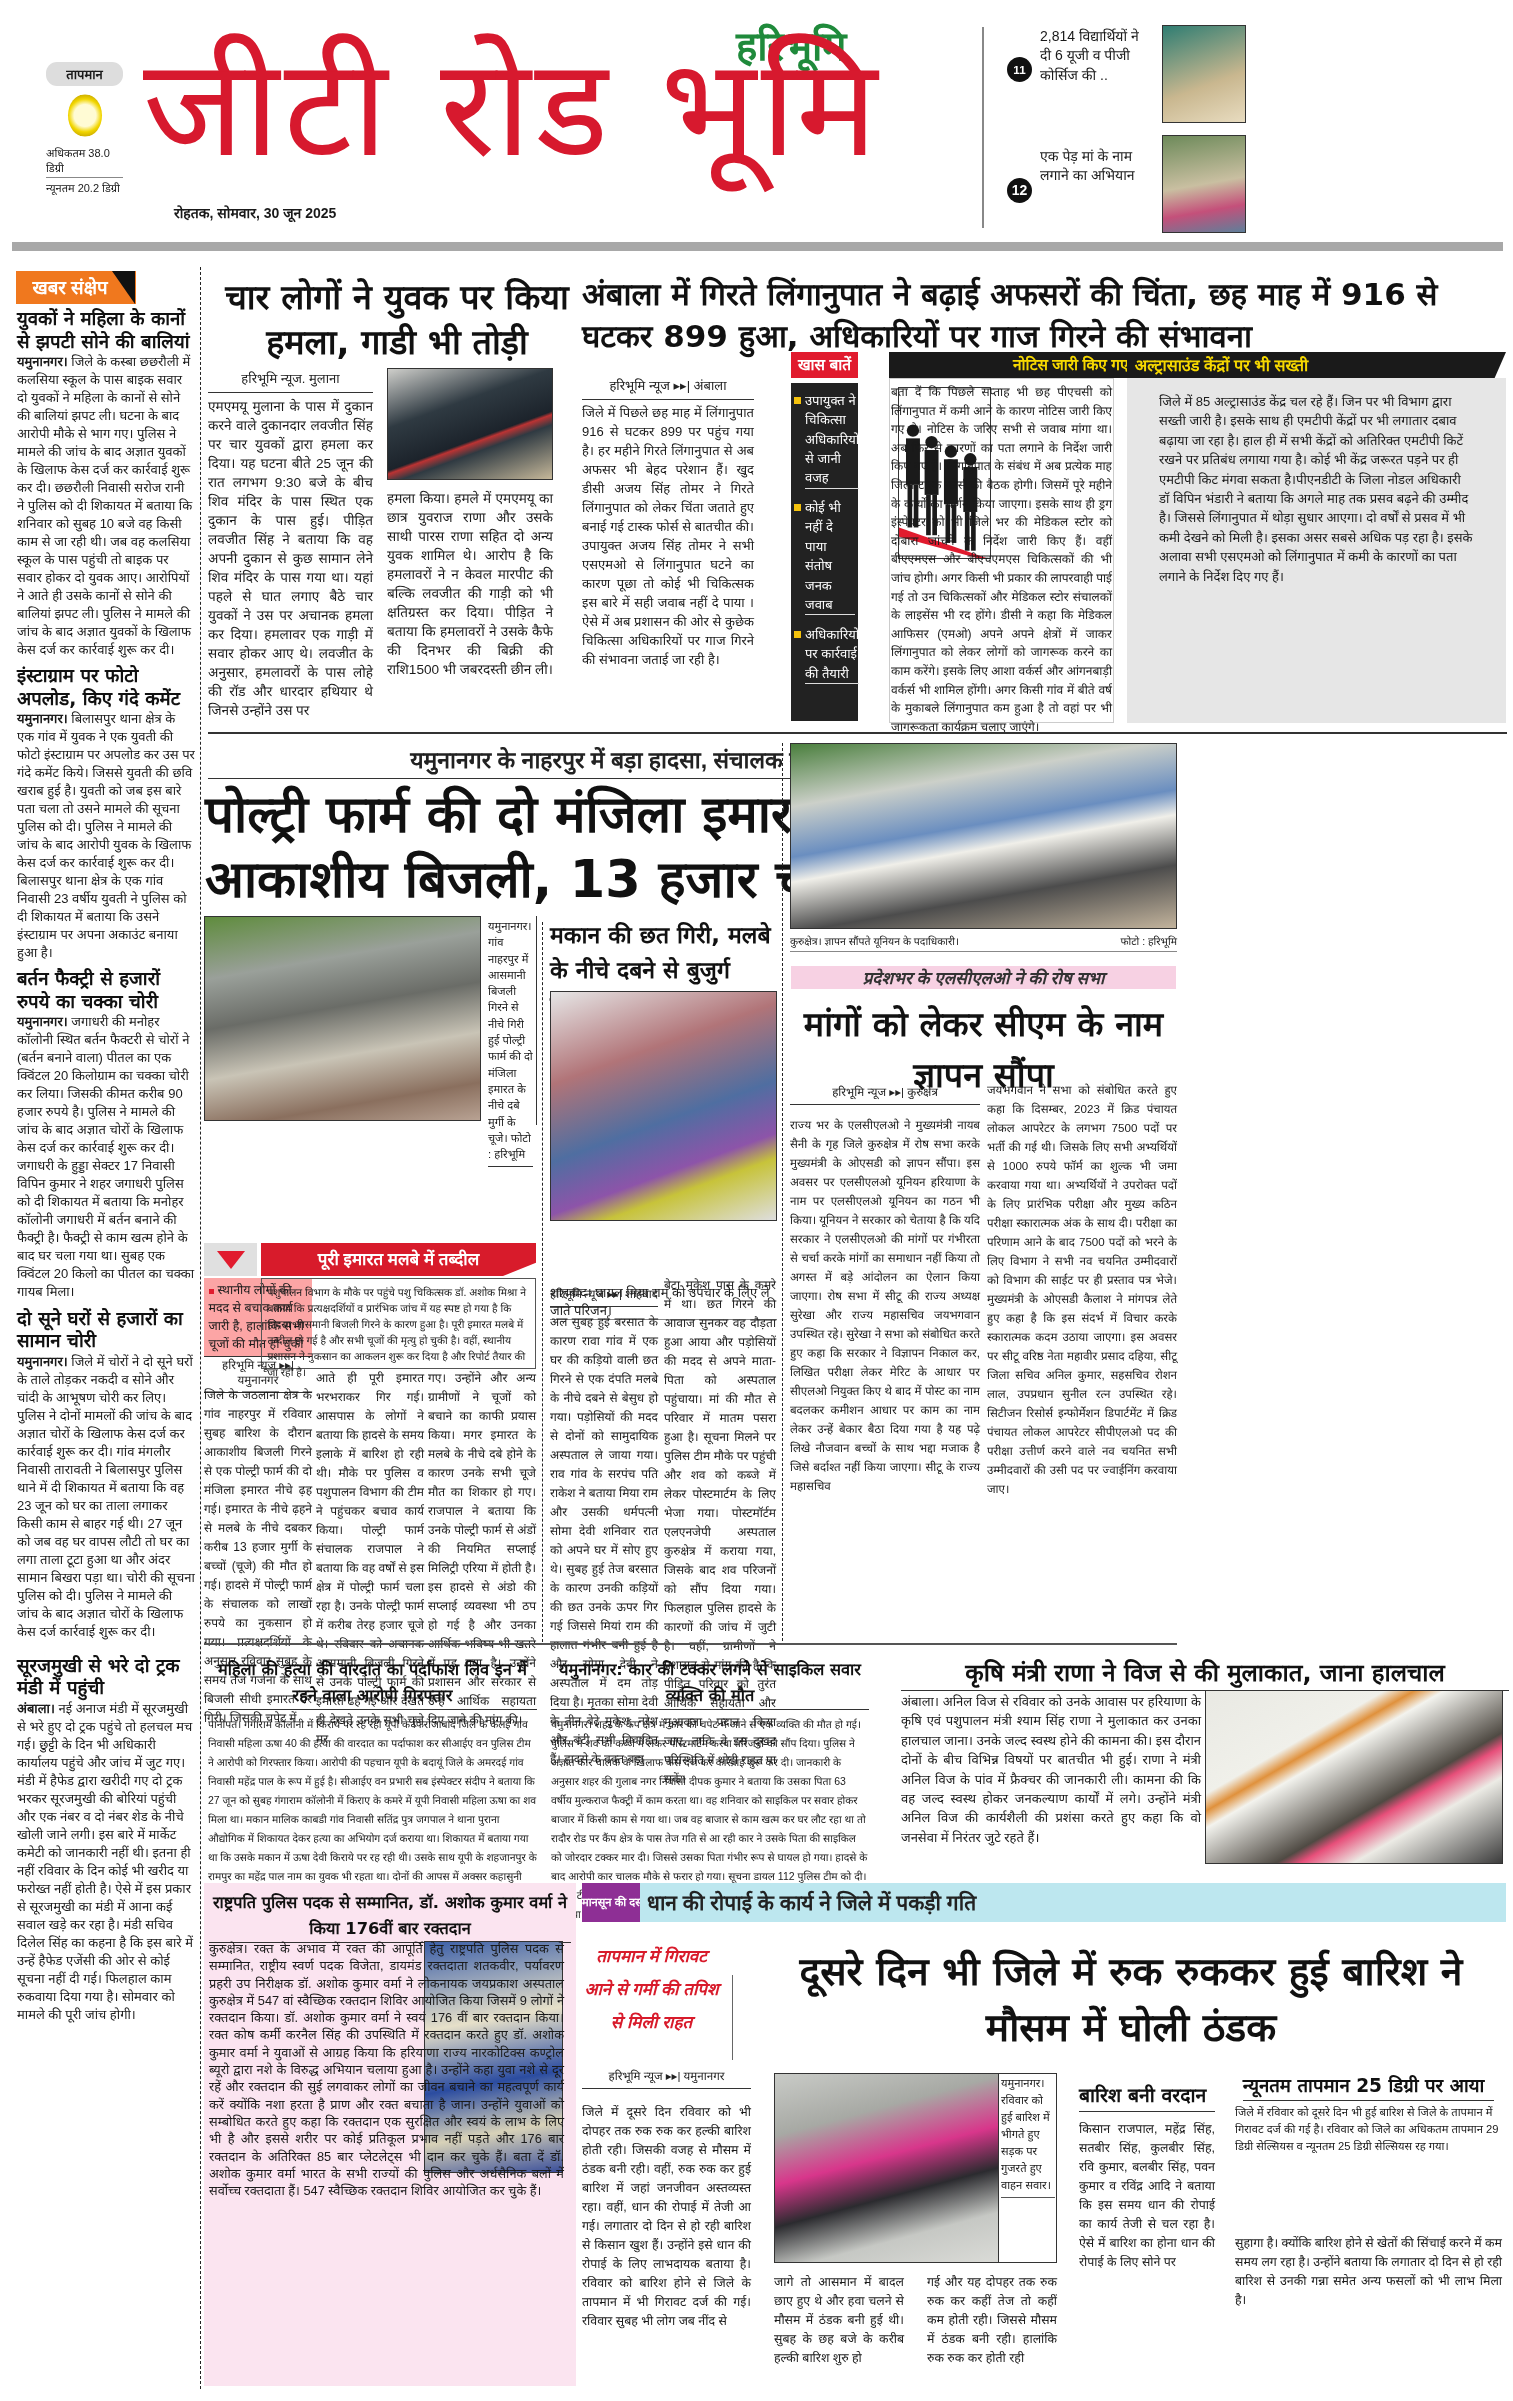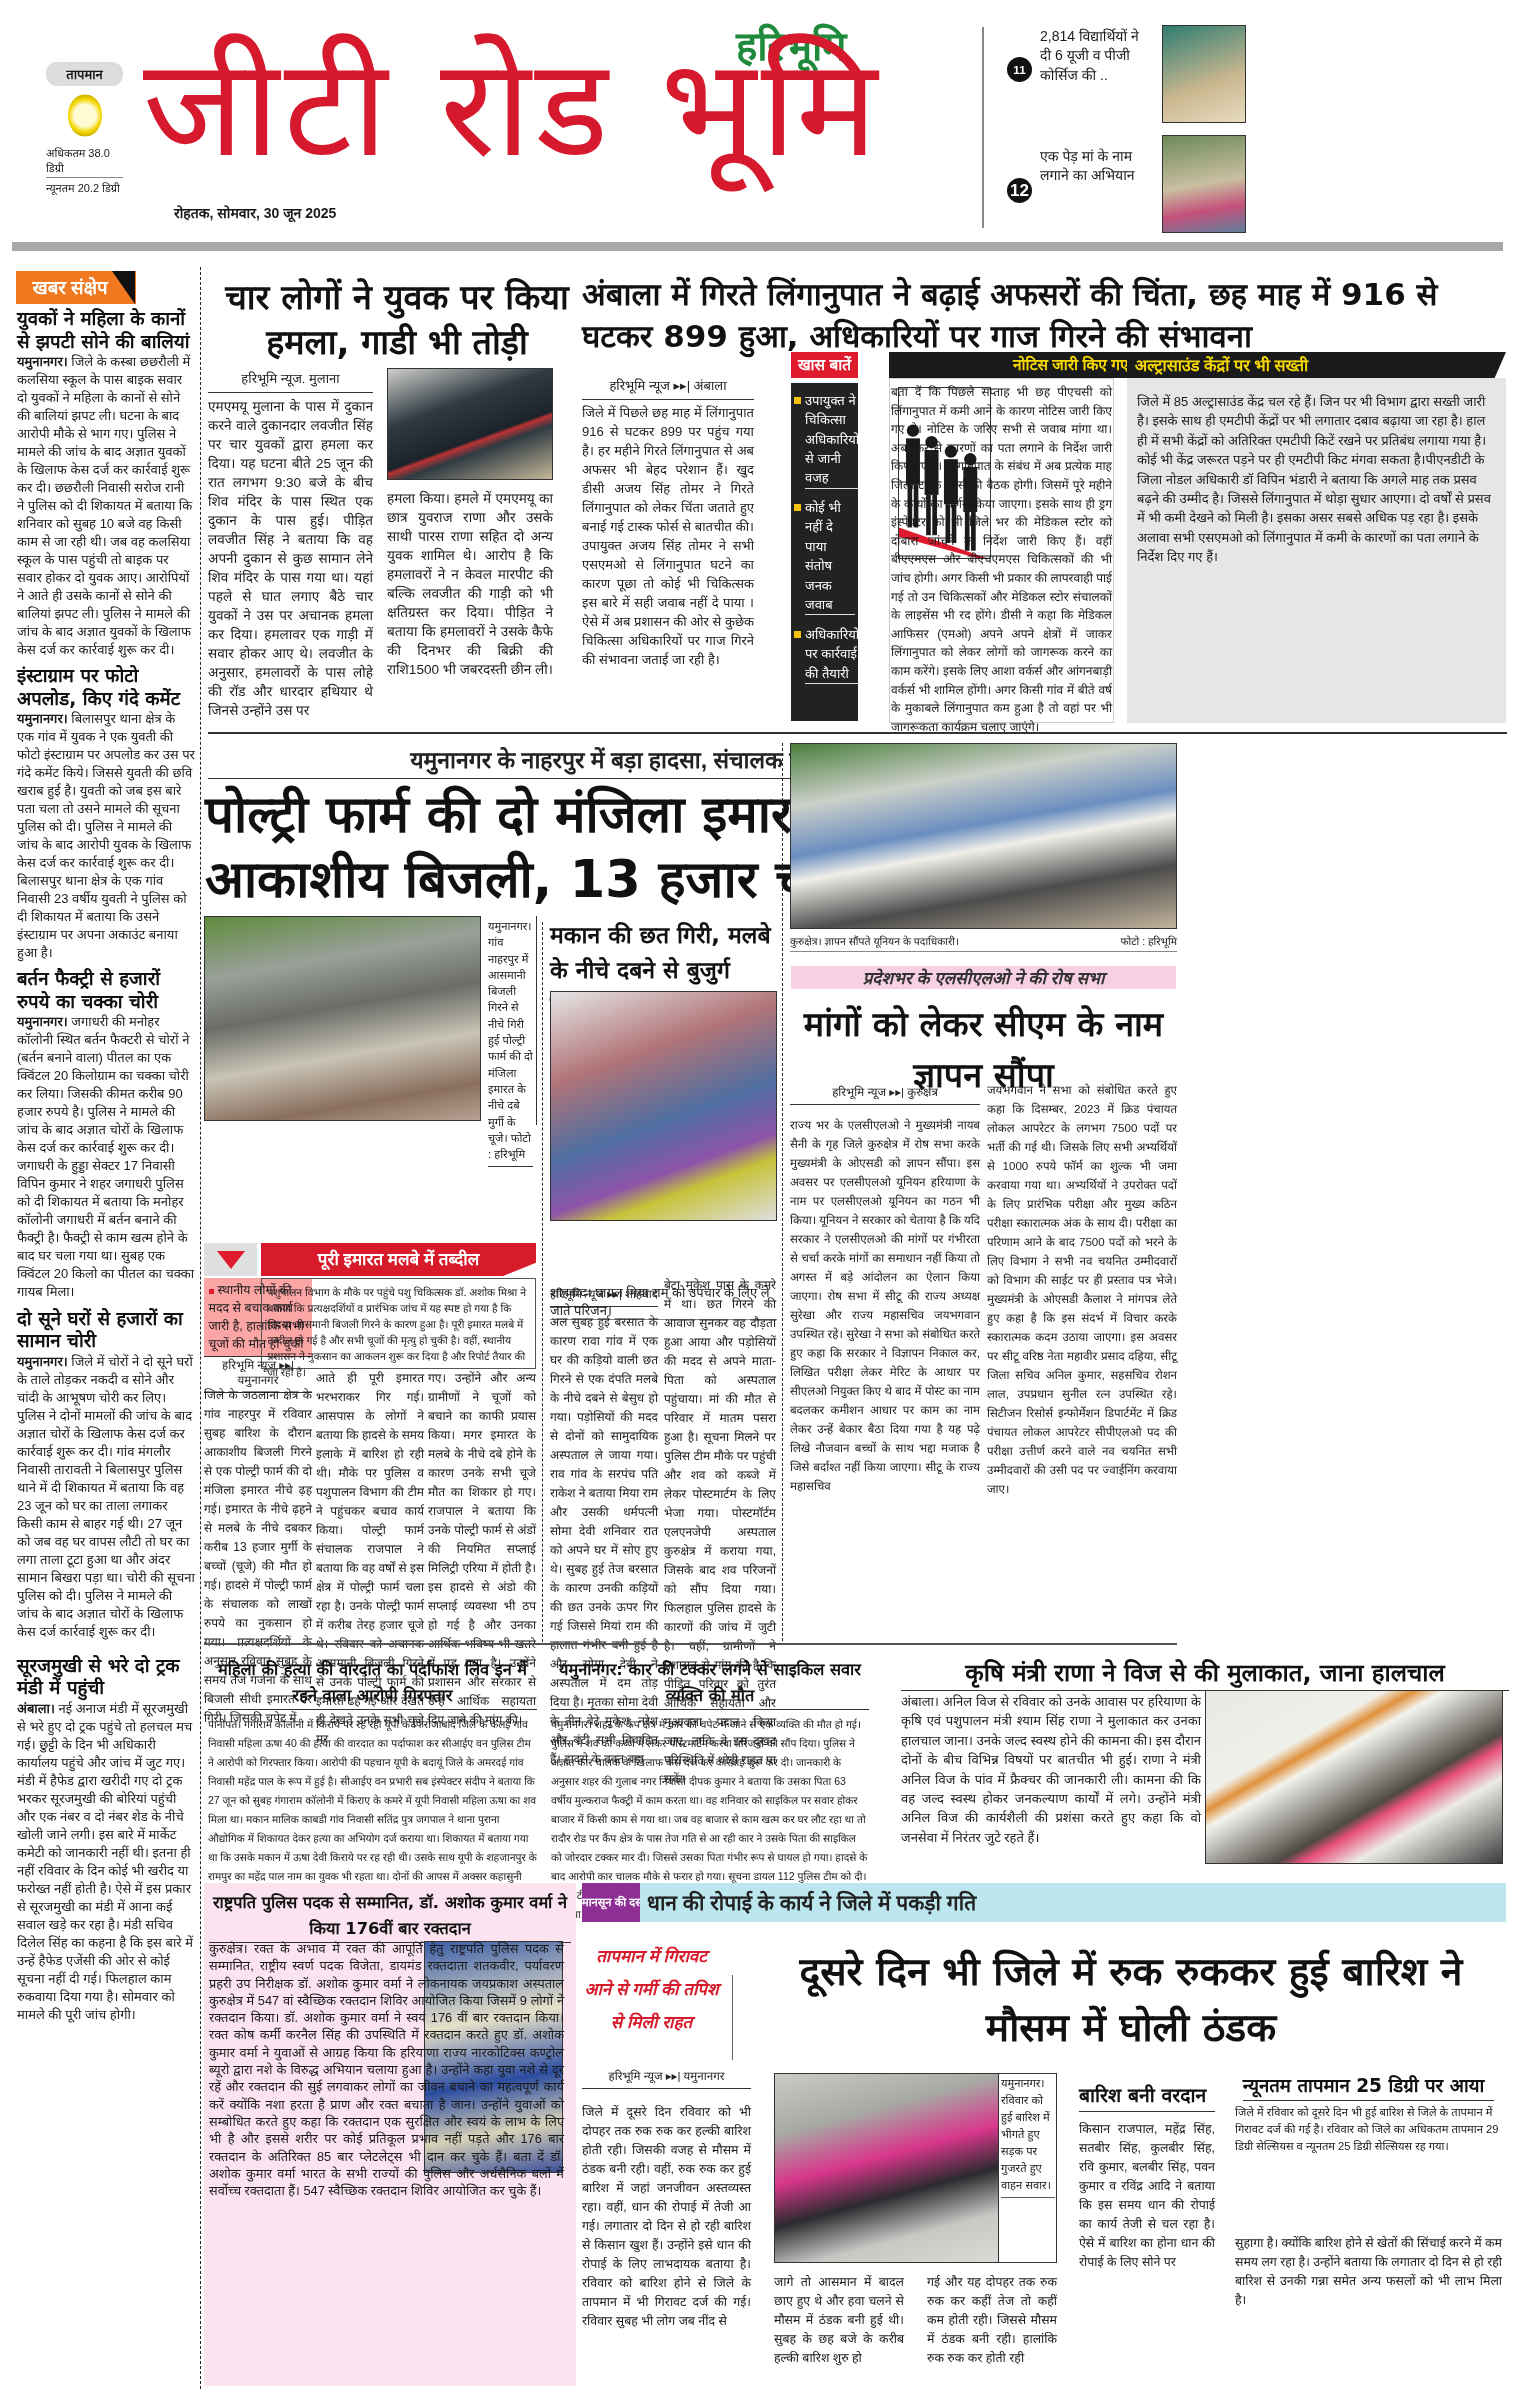--- a/index.html
+++ b/index.html
@@ -24,21 +24,21 @@
 <div class="abs" style="left:736px;top:17px;font-size:40px;font-weight:bold;color:#1f8a3b;font-family:'DejaVu Sans',sans-serif">हरिभूमि</div>
 <div class="abs" style="left:143px;top:31px;font-size:136px;line-height:155px;color:#d7192e;font-family:'DejaVu Sans',sans-serif;letter-spacing:4.6px">जीटी रोड भूमि</div>
 <div class="abs" style="left:174px;top:203px;font-size:14px;font-weight:bold">रोहतक, सोमवार, 30 जून 2025</div>
 <div class="abs" style="left:982px;top:27px;width:1.5px;height:201px;background:#888"></div>
 <div class="abs" style="left:1007px;top:23px;width:248px;height:101px">
   <div style="position:absolute;left:0;top:34px;width:25px;height:25px;border-radius:50%;background:#111;color:#fff;font-size:11.6px;font-weight:bold;text-align:center;line-height:25px">11</div>
   <div style="position:absolute;left:33px;top:3.9px;width:107px;font-size:14px;line-height:19.4px">2,814 विद्यार्थियों ने दी 6 यूजी व पीजी कोर्सिज की ..</div>
   <div class="photo" style="position:absolute;left:155px;top:1.5px;width:84px;height:98px;background:linear-gradient(160deg,#2f7d72,#c9b78f 60%,#e8dcc0)"></div>
 </div>
 <div class="abs" style="left:1007px;top:133px;width:248px;height:101px">
-  <div style="position:absolute;left:0;top:45px;width:25px;height:25px;border-radius:50%;background:#111;color:#fff;font-size:17px;font-weight:bold;text-align:center;line-height:25px">12</div>
+  <div style="position:absolute;left:0;top:45px;width:25px;height:25px;border-radius:50%;background:#111;color:#fff;font-size:14px;font-weight:bold;text-align:center;line-height:25px">12</div>
   <div style="position:absolute;left:33px;top:14px;width:107px;font-size:14px;line-height:19.4px">एक पेड़ मां के नाम लगाने का अभियान</div>
   <div class="photo" style="position:absolute;left:155px;top:1.5px;width:84px;height:98px;background:linear-gradient(170deg,#6d8a5a,#c9bfa1 50%,#c4507a 75%,#5e7f9a)"></div>
 </div>
 <div class="abs" style="left:11.6px;top:242px;width:1491px;height:9.3px;background:#a8a8a8"></div>
 
 <div class="abs" style="left:15.5px;top:271px;width:120px;height:33px;background:#f0781e;color:#fff;font-weight:bold;font-size:18.6px;line-height:33px;padding-left:17px">
   <span>खबर संक्षेप</span>
 </div>
 <div class="abs" style="left:112px;top:271px;width:23px;height:33px;background:#111;clip-path:polygon(0 0,100% 0,100% 100%)"></div>
 <div class="abs dash-v" style="left:200px;top:267px;height:2122px"></div>
@@ -125,21 +125,21 @@
     <polygon points="0,180 0,192 110,222 120,222" fill="#e11b2e"></polygon>
   </svg>
 </div>
 <div class="abs" style="left:891px;top:383px;width:221px">
   <p style="font-size:12px;line-height:18.6px;text-indent:0;shape-outside:none;padding-left:0">बता दें कि पिछले सप्ताह भी छह पीएचसी को लिंगानुपात में कमी आने के कारण नोटिस जारी किए गए थे। नोटिस के जरिए सभी से जवाब मांगा था। अब फिर से कारणों का पता लगाने के निर्देश जारी किए गए हैं। लिंगानुपात के संबंध में अब प्रत्येक माह जिला टास्क फोर्स की बैठक होगी। जिसमें पूरे महीने के कार्यों का वर्णन किया जाएगा। इसके साथ ही ड्रग इंस्पेक्टर को भी जिले भर की मेडिकल स्टोर को दोबारा जांचने के निर्देश जारी किए हैं। वहीं बीएएमएस और बीएचएमएस चिकित्सकों की भी जांच होगी। अगर किसी भी प्रकार की लापरवाही पाई गई तो उन चिकित्सकों और मेडिकल स्टोर संचालकों के लाइसेंस भी रद होंगे। डीसी ने कहा कि मेडिकल आफिसर (एमओ) अपने अपने क्षेत्रों में जाकर लिंगानुपात को लेकर लोगों को जागरूक करने का काम करेंगे। इसके लिए आशा वर्कर्स और आंगनबाड़ी वर्कर्स भी शामिल होंगी। अगर किसी गांव में बीते वर्ष के मुकाबले लिंगानुपात कम हुआ है तो वहां पर भी जागरूकता कार्यक्रम चलाए जाएंगे।</p>
 </div>
 
 <div class="abs" style="left:1127px;top:352px;width:379px;height:26px;background:#1a1a1a;clip-path:polygon(0 0,100% 0,97% 100%,0 100%);color:#f6d800;font-weight:bold;font-size:16.3px;line-height:26px;padding-left:7.7px">
   <span>अल्ट्रासाउंड केंद्रों पर भी सख्ती</span>
 </div>
-<div class="abs" style="left:1127px;top:378px;width:379px;height:345px;background:#e6e6e6;padding:14px 10px">
+<div class="abs" style="left:1127px;top:378px;width:379px;height:345px;background:#e6e6e6;padding:14px 32px">
   <p style="font-size:13px;line-height:19.4px;text-align:left">जिले में 85 अल्ट्रासाउंड केंद्र चल रहे हैं। जिन पर भी विभाग द्वारा सख्ती जारी है। इसके साथ ही एमटीपी केंद्रों पर भी लगातार दबाव बढ़ाया जा रहा है। हाल ही में सभी केंद्रों को अतिरिक्त एमटीपी किटें रखने पर प्रतिबंध लगाया गया है। कोई भी केंद्र जरूरत पड़ने पर ही एमटीपी किट मंगवा सकता है।पीएनडीटी के जिला नोडल अधिकारी डॉ विपिन भंडारी ने बताया कि अगले माह तक प्रसव बढ़ने की उम्मीद है। जिससे लिंगानुपात में थोड़ा सुधार आएगा। दो वर्षों से प्रसव में भी कमी देखने को मिली है। इसका असर सबसे अधिक पड़ रहा है। इसके अलावा सभी एसएमओ को लिंगानुपात में कमी के कारणों का पता लगाने के निर्देश दिए गए हैं।</p>
 </div>
 <div class="abs" style="left:208px;top:732px;width:1299px;height:2.3px;background:#333"></div>
 
 <div class="abs" style="left:208px;top:743px;width:922px;text-align:center;font-size:23px;font-weight:bold;color:#222;border-bottom:1.5px solid #333;padding-bottom:3.1px">यमुनानगर के नाहरपुर में बड़ा हादसा, संचालक को भारी नुकसान</div>
 <div class="abs hdl" style="left:205px;top:782px;width:925px;font-size:51px;line-height:65px">पोल्ट्री फार्म की दो मंजिला इमारत पर गिरी आकाशीय बिजली, 13 हजार चूजों की मौत</div>
 <div class="abs photo" style="left:204px;top:916px;width:277px;height:205px;background:linear-gradient(170deg,#5f8c3d 0%,#9aa09a 25%,#6a6c67 45%,#c9c4b6 65%,#8a6f5e 85%,#b8a293)"></div>
 <div class="abs" style="left:488px;top:918px;width:45px;font-size:11.2px;line-height:16.3px;border-bottom:0.8px solid #333;padding-bottom:3.1px">यमुनानगर। गांव नाहरपुर में आसमानी बिजली गिरने से नीचे गिरी हुई पोल्ट्री फार्म की दो मंजिला इमारत के नीचे दबे मुर्गी के चूजे। फोटो : हरिभूमि</div>
 <div class="abs" style="left:536px;top:916px;width:0.8px;height:209px;background:#333"></div>
 

